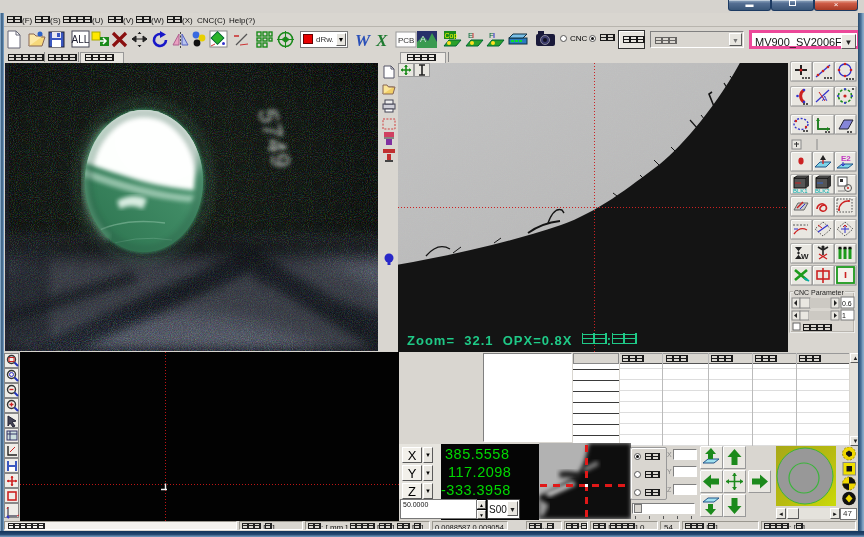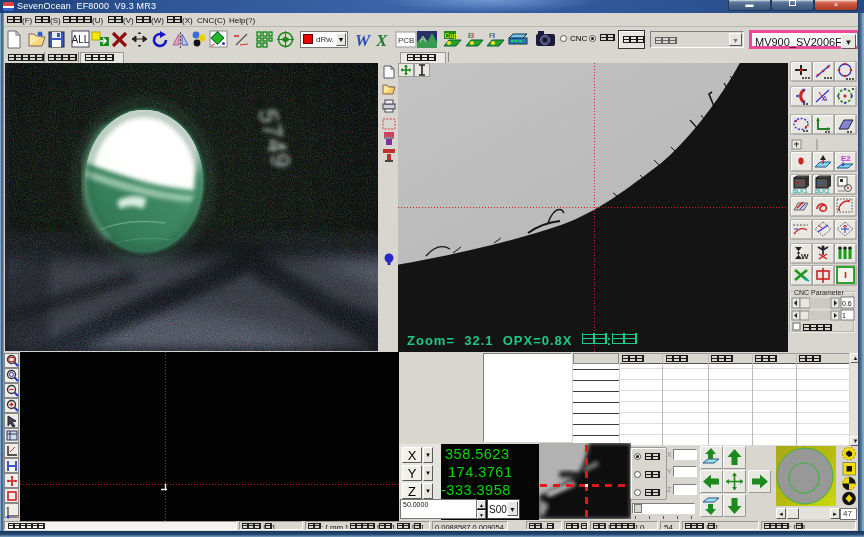--- a/index.html
+++ b/index.html
@@ -36,25 +36,20 @@
 
 #status{left:4px;top:521px;width:854px;height:10px;background:#d9d6d0}
 .seg{position:absolute;top:0;height:9px;border:1px solid;border-color:#9a978f #fff #fff #9a978f;background:#d9d6d0;font-size:8px;color:#111;overflow:hidden;white-space:nowrap}
 
 #fl{left:0;top:13px;width:4px;height:518px;background:linear-gradient(90deg,#a8c4dc 0,#5e86ac 1px,#274868 2px,#6e96bc 3px)}
 #fr{left:858px;top:13px;width:6px;height:518px;background:linear-gradient(90deg,#274868 0,#35587c 1px,#4a7098 3px,#87a9c7 5px)}
 #fb{left:0;top:531px;width:864px;height:6px;background:linear-gradient(180deg,#16365c 0,#1c3e66 2px,#2c5078 4px,#6a90b4 5px)}
 </style></head>
 <body>
 <div id="win">
- <div class="abs" id="title">
-      <div class="abs glow"></div>
-   <div class="abs" style="left:3px;top:2px;width:11px;height:9px;background:linear-gradient(180deg,#d44 0 4px,#fff 4px 6px,#36c 6px);border-radius:2px"></div>
-   <div class="abs txt">SevenOcean&nbsp;&nbsp;EF8000&nbsp;&nbsp;V9.3 MR3</div>
- </div>
  <div class="abs cap" style="left:728px;width:43px">▬</div>
  <div class="abs cap" style="left:771px;width:43px"><span style="display:inline-block;width:7px;height:6px;border:1px solid #fff;vertical-align:1px"></span></div>
  <div class="abs cap" id="capclose" style="left:814px;width:44px">×</div>
 
  <div class="abs" id="menubar">
   <span class="mi" style="left:3px"><i class="z7" style="width:15px"></i>(F)</span>
   <span class="mi" style="left:31px"><i class="z7" style="width:15px"></i>(S)</span>
   <span class="mi" style="left:59px"><i class="z7" style="width:29px"></i>(U)</span>
   <span class="mi" style="left:104px"><i class="z7" style="width:15px"></i>(V)</span>
   <span class="mi" style="left:132px"><i class="z7" style="width:15px"></i>(W)</span>
@@ -743,22 +738,22 @@
   </div>
 
   <div class="abs" style="left:42px;top:92px;width:98px;height:76px;background:#050505"></div>
   <div class="abs" style="left:0;top:92px;width:42px;height:55px;background:#e6e4de"></div>
   <div class="btn abs" style="left:3px;top:95px;width:20px;height:16px;text-align:center;font-size:13px;line-height:15px;background:#f2f0ea">X</div>
   <div class="btn abs" style="left:24px;top:95px;width:10px;height:16px;font-size:6px;text-align:center;line-height:15px">▼</div>
   <div class="btn abs" style="left:3px;top:113px;width:20px;height:16px;text-align:center;font-size:13px;line-height:15px;background:#f2f0ea">Y</div>
   <div class="btn abs" style="left:24px;top:113px;width:10px;height:16px;font-size:6px;text-align:center;line-height:15px">▼</div>
   <div class="btn abs" style="left:3px;top:131px;width:20px;height:16px;text-align:center;font-size:13px;line-height:15px;background:#f2f0ea">Z</div>
   <div class="btn abs" style="left:24px;top:131px;width:10px;height:16px;font-size:6px;text-align:center;line-height:15px">▼</div>
-  <div class="abs" style="left:46px;top:94px;color:#00d800;font-size:14.5px;letter-spacing:0.5px">358.5623</div>
-  <div class="abs" style="left:49px;top:112px;color:#00d800;font-size:14.5px;letter-spacing:0.5px">174.3761</div>
+  <div class="abs" style="left:46px;top:94px;color:#00d800;font-size:14.5px;letter-spacing:0.5px">385.5558</div>
+  <div class="abs" style="left:49px;top:112px;color:#00d800;font-size:14.5px;letter-spacing:0.5px">117.2098</div>
   <div class="abs" style="left:42px;top:130px;color:#00d800;font-size:14.5px;letter-spacing:0.5px">-333.3958</div>
   <div class="abs" style="left:1px;top:147px;width:77px;height:20px;background:#fff;border:1px solid #777;font-size:7px;color:#111;padding:1px 0 0 2px">50.0000</div>
   <div class="btn abs" style="left:78px;top:148px;width:9px;height:9px;font-size:5px;text-align:center;line-height:8px">▲</div>
   <div class="btn abs" style="left:78px;top:158px;width:9px;height:9px;font-size:5px;text-align:center;line-height:8px">▼</div>
   <div class="abs" style="left:88px;top:147px;width:33px;height:20px;background:#fff;border:1px solid #444">
     <span style="position:absolute;left:1px;top:4px;font-size:10px;color:#111">S00</span>
     <span class="btn" style="position:absolute;right:1px;top:1px;width:11px;height:15px;font-size:7px;text-align:center;line-height:15px;color:#222">▼</span>
   </div>
 
   <div class="abs" id="thumb" style="left:140px;top:91px;width:92px;height:76px;background:#888">

